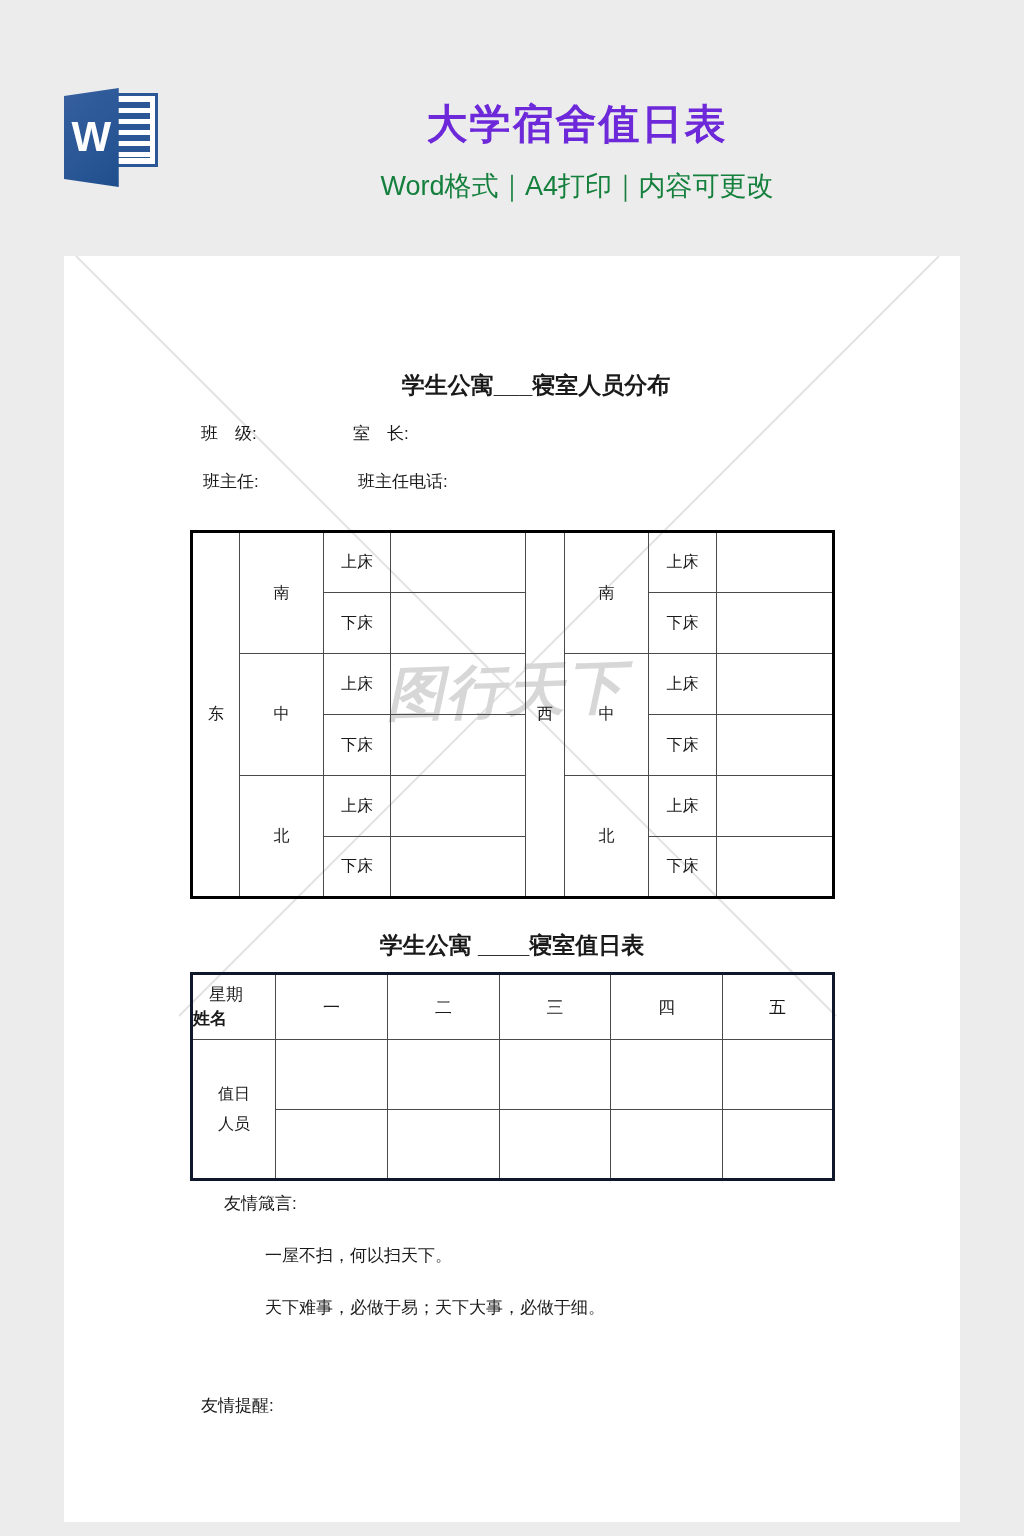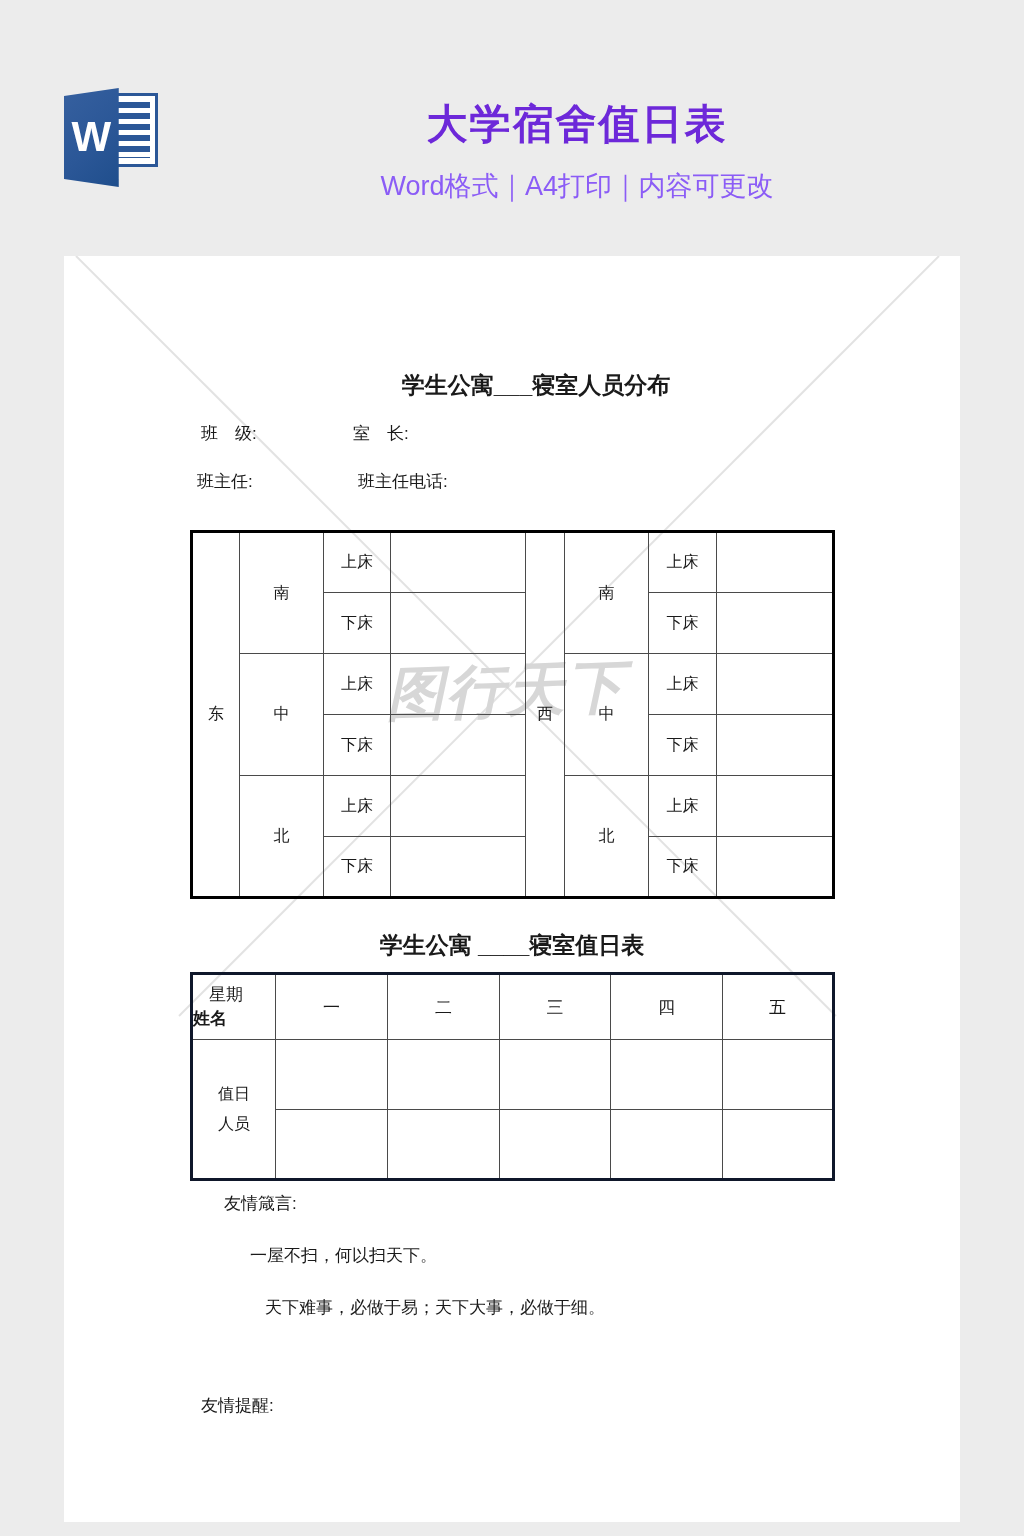--- a/index.html
+++ b/index.html
@@ -24,21 +24,21 @@
   }
   .word-icon .flap {
     position:absolute; left:0; top:0; width:57%; height:97%;
     background:linear-gradient(135deg,#36609f 0%,#2b5797 55%,#1f4e8c 100%);
     clip-path:polygon(0 8%,100% 0,100% 100%,0 92%);
     display:flex; align-items:center; justify-content:center;
     color:#fff; font-size:42px; font-weight:bold;
   }
   .header-text { position:absolute; left:130px; right:0; top:97px; text-align:center; }
   .header-title { font-size:41px; font-weight:bold; color:#6d28d9; letter-spacing:2px; }
-  .header-sub { margin-top:16px; font-size:27px; color:#8b5cf6; }
+  .header-sub { margin-top:16px; font-size:27px; color:#15803d; }
 
   
   .page {
     position:absolute; left:64px; top:256px; width:896px; height:1266px;
     background:#ffffff;
   }
   .wm-lines { position:absolute; left:0; top:0; pointer-events:none; }
   .wm-text {
     position:absolute; left:322px; top:396px; width:260px;
     font-size:58px; font-weight:bold; font-style:italic;
@@ -46,21 +46,21 @@
     transform:rotate(-2deg);
   }
 
   .doc-title1 {
     position:absolute; left:0; right:0; top:114px; text-align:center;
     font-size:23px; font-weight:bold; transform:translateX(24px);
   }
   .field { position:absolute; font-size:17px; }
   .f-class   { left:137px; top:166px; }
   .f-leader  { left:289px; top:166px; }
-  .f-teacher { left:133px; top:214px; }
+  .f-teacher { left:139px; top:214px; }
   .f-phone   { left:294px; top:214px; }
 
   
   table { border-collapse:collapse; table-layout:fixed; position:absolute; }
   td {
     border:1px solid #4a4a4a; text-align:center; vertical-align:middle;
     font-size:16px; background:transparent;
   }
   .bed-table { left:126px; top:274px; width:642px; border:3px solid #000; }
   .bed-table td { height:61px; }
@@ -69,21 +69,21 @@
   .duty-table td.hdr { height:66px; font-size:17px; }
   .duty-table td.body { height:70px; }
   .corner-cell { text-align:left; }
   .corner-cell .l1 { padding-left:16px; line-height:24px; }
   .corner-cell .l2 { padding-left:0;  line-height:24px;font-weight:bold; }
   .rowlabel-cell .l1, .rowlabel-cell .l2 { line-height:30px; }
 
   
   .foot { position:absolute; font-size:17px; }
   .motto-label    { left:137px; top:936px;margin-left:23px; }
-  .motto-1        { left:186px; top:988px; }
+  .motto-1        { left:201px; top:988px; }
   .motto-2        { left:201px; top:1040px; }
   .reminder-label { left:137px; top:1090px;margin-top:48px; }
   .emergency      { left:176px; top:1134px; }
   .emergency span { margin-right:32px; }
 </style>
 </head>
 <body>
 
 <div class="word-icon">
   <div class="sheet">

